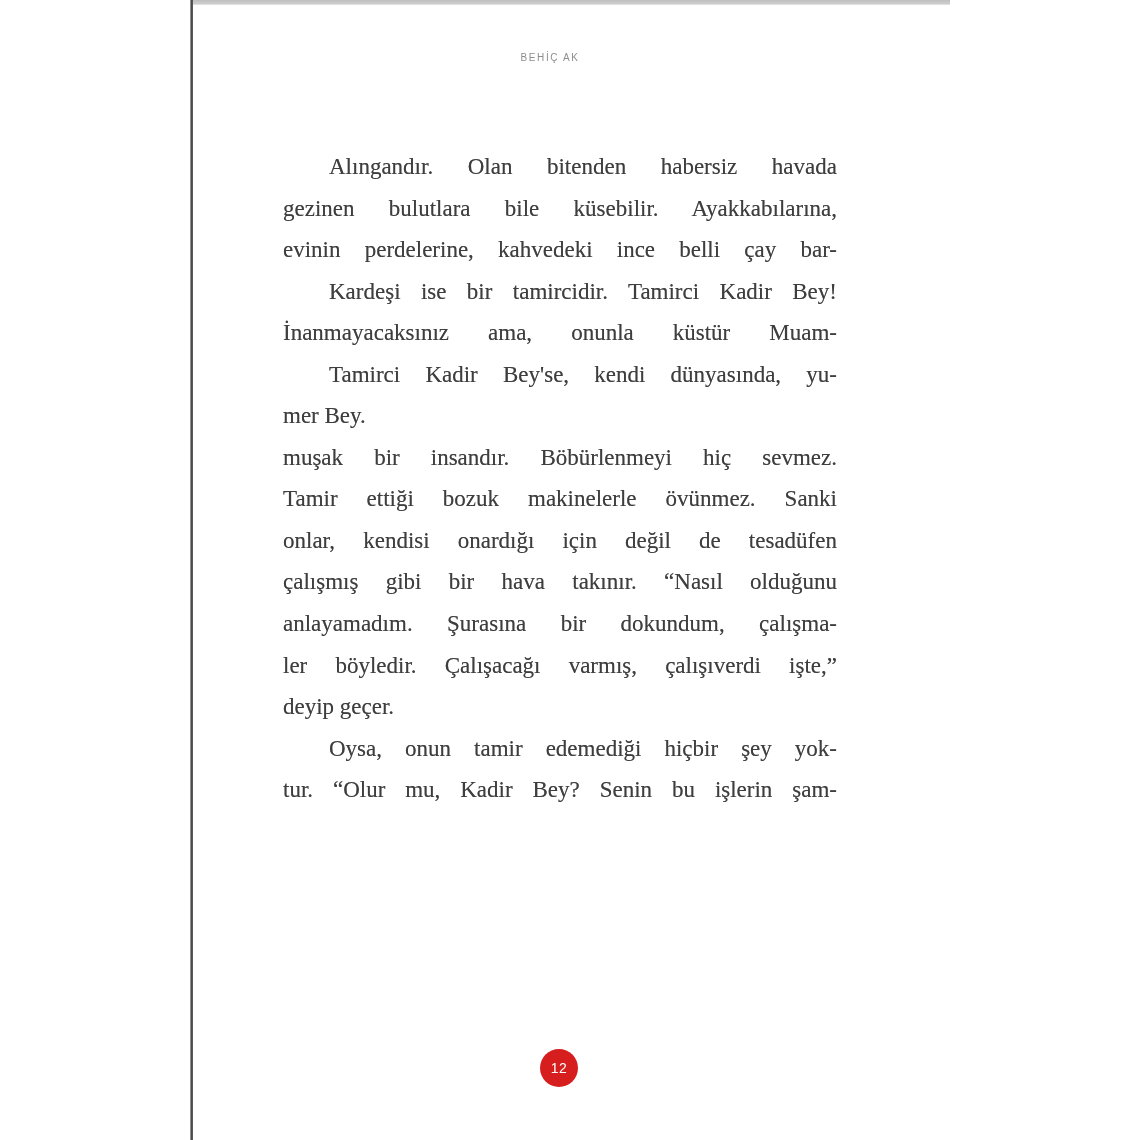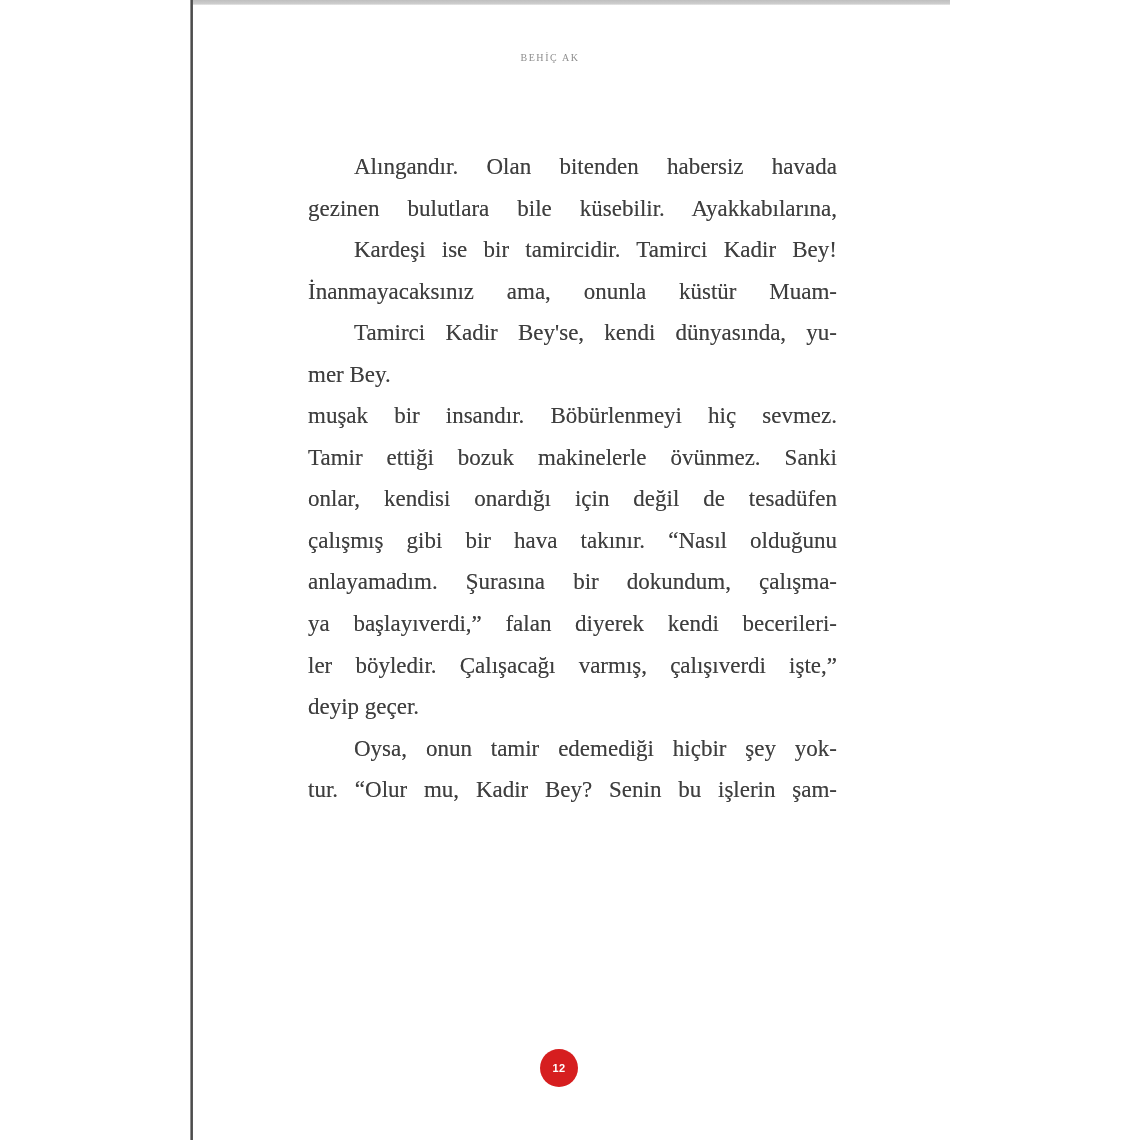--- a/index.html
+++ b/index.html
@@ -35,21 +35,21 @@
     height: 5px;
     background: linear-gradient(to bottom, #bfbfbf 0%, #cccccc 70%, #e9e9e9 100%);
   }
   
   .running-header {
     position: absolute;
     left: 272px;
     top: 52px;
     width: 556px;
     text-align: center;
-    font-family: Liberation Serif, serif;
+    font-family: Liberation Sans, sans-serif;
     font-size: 10px;
     letter-spacing: 1.6px;
     color: #8e8e8e;
   }
   
   .text-block {
     position: absolute;
     left: 283px;
     top: 146px;
     width: 554px;
@@ -57,71 +57,70 @@
     font-size: 23px;
     text-shadow: 0 0 0.4px rgba(62,62,62,0.55);
   }
   .line {
     height: 41.55px;
     line-height: 41.55px;
     overflow: hidden;
     text-align: justify;
     text-align-last: justify;
     white-space: normal;
-    margin-left: 25px;
   }
   .line.indent { text-indent: 46px; }
   .line.end    { text-align: left; text-align-last: left; }
   
   .page-badge {
     position: absolute;
     left: 540px;
     top: 1049px;
     width: 38px;
     height: 38px;
     border-radius: 50%;
     background: #d61e1f;
     display: flex;
     align-items: center;
     justify-content: center;
   }
   .page-badge span {
     font-family: "Liberation Sans", sans-serif;
-    font-weight: bold;
-    font-size: 11px;
+    font-weight: normal;
+    font-size: 14px;
     color: #ffffff;
     letter-spacing: 0.5px;
   }
 </style>
 </head>
 <body>
 
 <div class="stage">
 
   <div class="edge-line"></div>
   <div class="top-shadow"></div>
 
   <div class="running-header">BEHİÇ AK</div>
 
   <div class="text-block">
 
     <div class="line indent">Alıngandır. Olan bitenden habersiz havada</div>
     <div class="line">gezinen bulutlara bile küsebilir. Ayakkabılarına,</div>
+    <div class="line">evinin perdelerine, kahvedeki ince belli çay bar-</div>
 
     <div class="line indent">Kardeşi ise bir tamircidir. Tamirci Kadir Bey!</div>
     <div class="line">İnanmayacaksınız ama, onunla küstür Muam-</div>
     <div class="line indent">Tamirci Kadir Bey'se, kendi dünyasında, yu-</div>
 
     <div class="line end">mer Bey.</div>
     <div class="line">muşak bir insandır. Böbürlenmeyi hiç sevmez.</div>
     <div class="line">Tamir ettiği bozuk makinelerle övünmez. Sanki</div>
     <div class="line">onlar, kendisi onardığı için değil de tesadüfen</div>
     <div class="line">çalışmış gibi bir hava takınır. “Nasıl olduğunu</div>
     <div class="line">anlayamadım. Şurasına bir dokundum, çalışma-</div>
-    <div class="line">ya başlayıverdi,” falan diyerek kendi becerileri-</div>
     <div class="line">ler böyledir. Çalışacağı varmış, çalışıverdi işte,”</div>
     <div class="line end">deyip geçer.</div>
 
     <div class="line indent">Oysa, onun tamir edemediği hiçbir şey yok-</div>
     <div class="line">tur. “Olur mu, Kadir Bey? Senin bu işlerin şam-</div>
   </div>
 
   <div class="page-badge">
     <span>12</span>
   </div>

